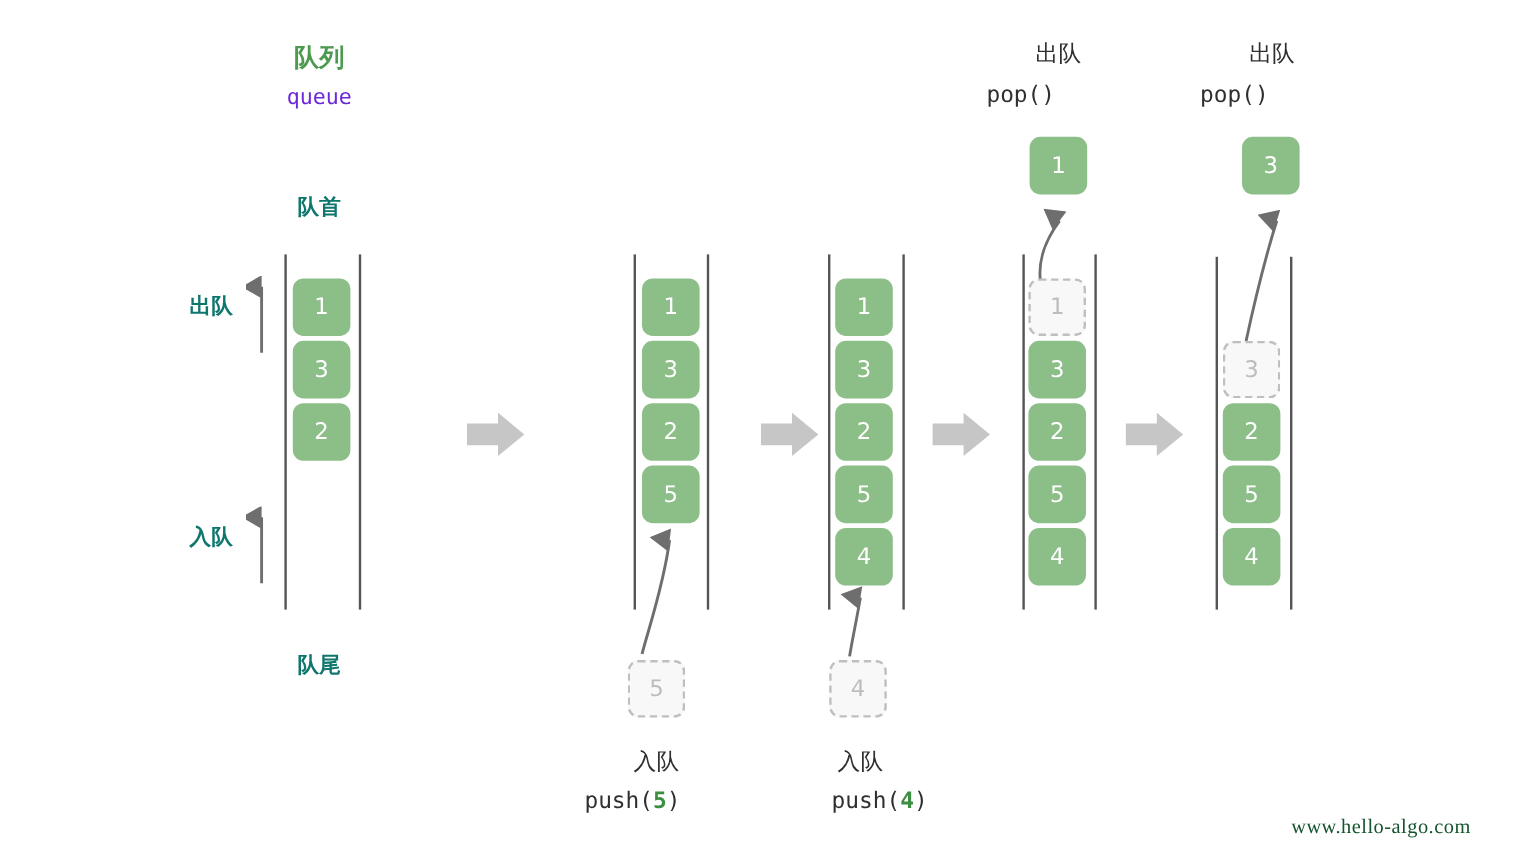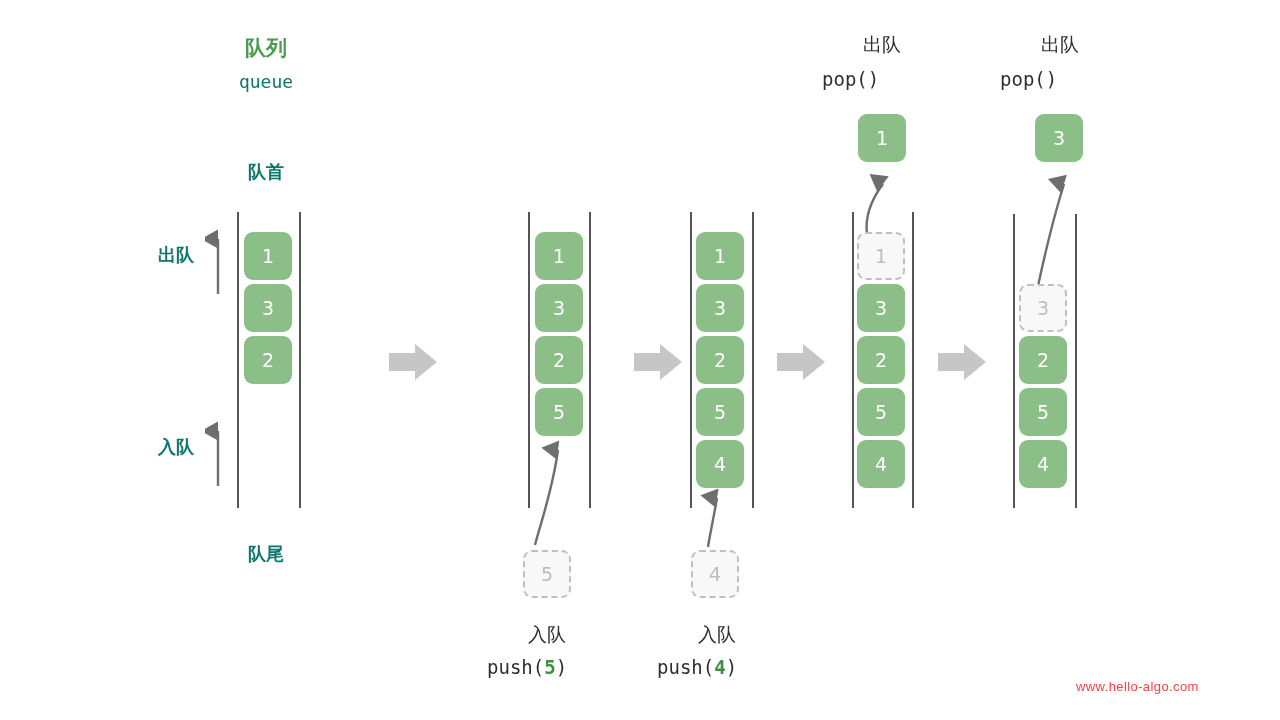--- a/index.html
+++ b/index.html
@@ -14,42 +14,42 @@
   .abs{position:absolute;}
 
   
   .title-cn{
     font-family:"DejaVu Sans","Liberation Sans",sans-serif;
     font-weight:bold;font-size:21px;color:#4C9A4F;
     text-align:center;white-space:nowrap;
   }
   .title-en{
     font-family:"DejaVu Sans Mono","Liberation Mono",monospace;
-    font-size:18px;color:#0f766e;
+    font-size:18px;color:#6d28d9;
     text-align:center;white-space:nowrap;
   }
   .label-cn{
     font-family:"DejaVu Sans","Liberation Sans",sans-serif;
     font-weight:bold;font-size:18px;color:#0f766e;
     text-align:center;white-space:nowrap;
   }
   .op-cn{
     font-family:"DejaVu Sans","Liberation Sans",sans-serif;
     font-weight:normal;font-size:19px;color:#2F2F2F;
     text-align:center;white-space:nowrap;
   }
   .op-code{
     font-family:"DejaVu Sans Mono","Liberation Mono",monospace;
     font-size:19px;color:#2F2F2F;
     text-align:left;white-space:nowrap;
   }
   .op-code .arg{color:#3E8E41;font-weight:bold;}
   .watermark{
-    font-family:Liberation Sans, sans-serif;
-    font-size:13px;color:#ef4444;letter-spacing:0.4px;white-space:nowrap;
+    font-family:Liberation Serif, serif;
+    font-size:17px;color:#14532d;letter-spacing:0.4px;white-space:nowrap;
   }
 
   
   .cell{
     width:48px;height:48px;border-radius:9px;
     background:#8CBE88;
     color:#FFFFFF;
     font-family:"DejaVu Sans","Liberation Sans",sans-serif;
     font-size:19px;
     display:flex;align-items:center;justify-content:center;
@@ -136,21 +136,21 @@
     <div class="abs cell" style="left:696px;top:336px;">2</div>
     <div class="abs cell" style="left:696px;top:388px;">5</div>
     <div class="abs cell" style="left:696px;top:440px;">4</div>
 
     <svg class="abs" style="left:690px;top:482px;" width="60" height="70">
       <path d="M18,65 C20,52 24,34 27,16" fill="none" stroke="#6E6E6E" stroke-width="2.4" marker-end="url(#mk-up2)"></path>
     </svg>
     <div class="abs cell ghost" style="left:691px;top:550px;">4</div>
 
     <div class="abs op-cn" style="left:657px;top:622px;width:120px;">入队</div>
-    <div class="abs op-code" style="left:657px;top:656px;width:120px;"><span>push(</span><span class="arg">4</span><span>)</span></div>
+    <div class="abs op-code" style="left:693px;top:656px;width:120px;"><span>push(</span><span class="arg">4</span><span>)</span></div>
   </div>
 
   <svg class="abs" style="left:777px;top:342px;" width="52" height="40">
     <path d="M0,11 L26,11 L26,2 L48,20 L26,38 L26,29 L0,29 Z" fill="#C6C6C6"></path>
   </svg>
 
   <div>
     <div class="abs op-cn" style="left:822px;top:32px;width:120px;">出队</div>
     <div class="abs op-code" style="left:822px;top:68px;width:120px;">pop()</div>
 

